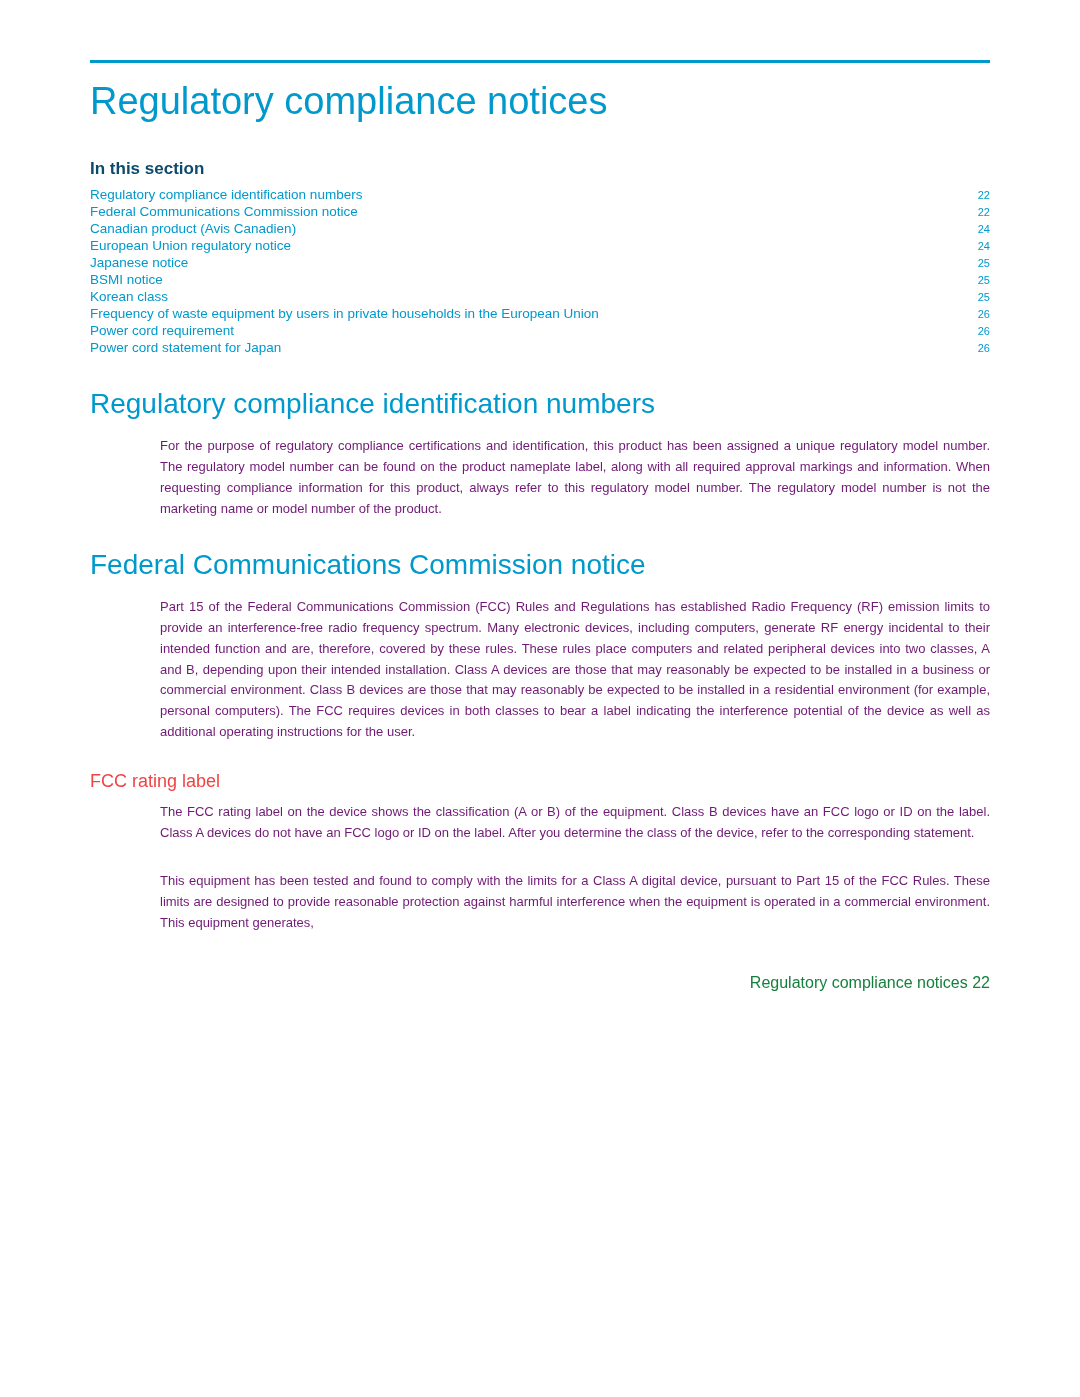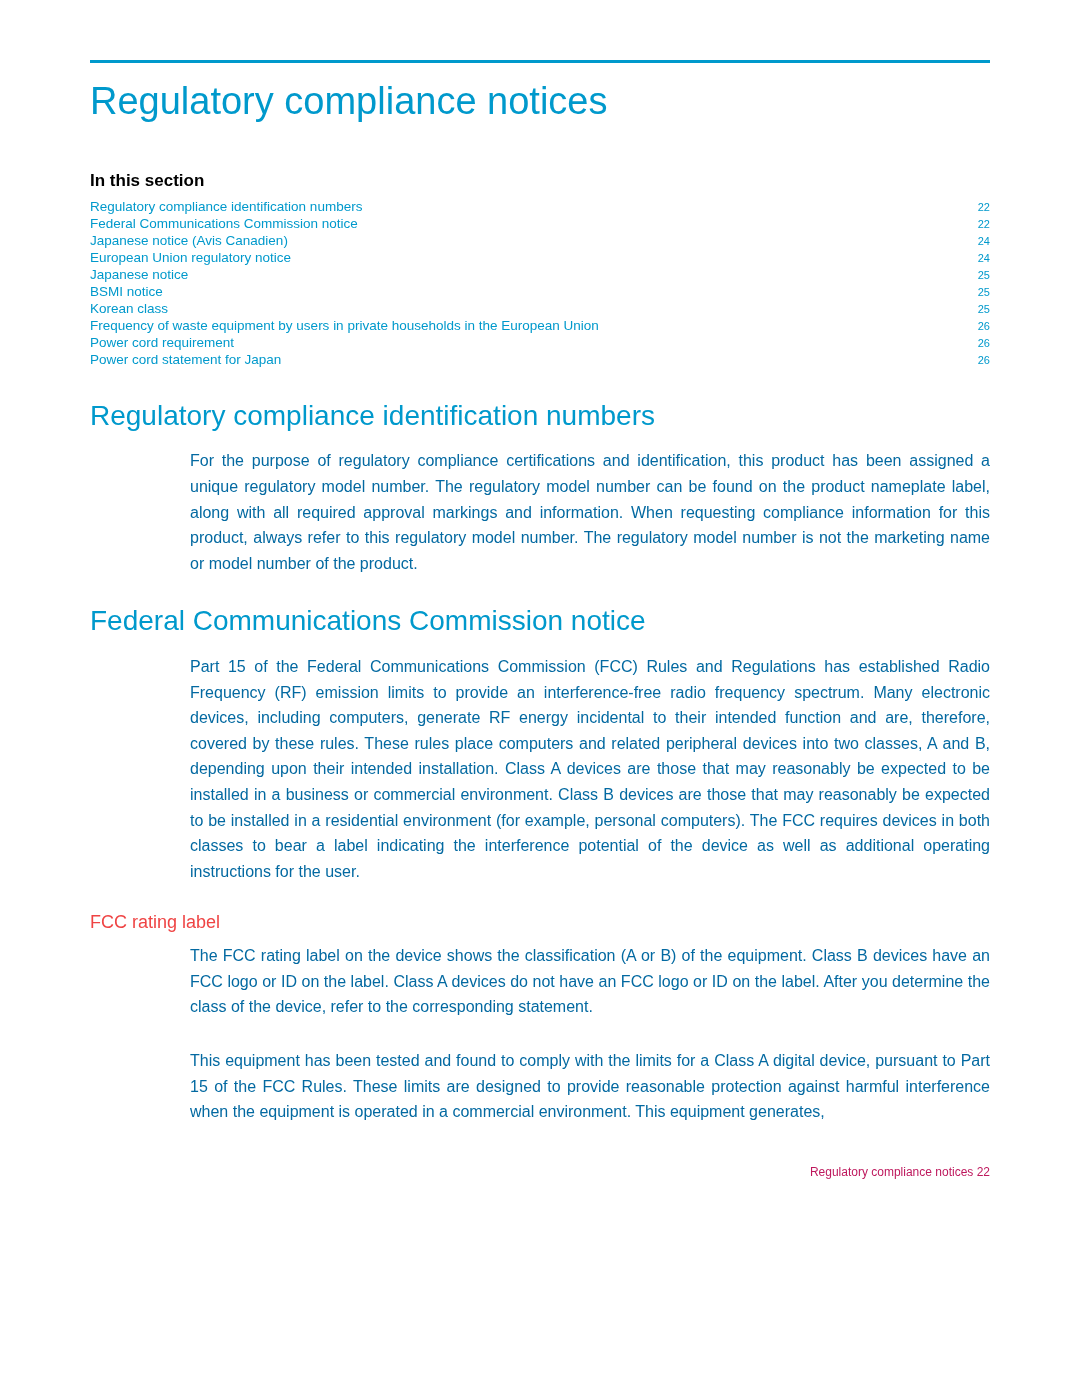--- a/index.html
+++ b/index.html
@@ -16,66 +16,66 @@
 
     .page-top-border {
       border-top: 3px solid #0099cc;
       margin-bottom: 18px;
     }
 
     .page-title {
       font-size: 38px;
       font-weight: 300;
       color: #0099cc;
-      margin-bottom: 48px;
+      margin-bottom: 36px;
       line-height: 1.1;
     }
 
     .in-this-section-label {
       font-size: 17px;
       font-weight: bold;
-      color: #000000;
+      color: #0c4a6e;
       margin-bottom: 8px;
     }
 
     .section-heading {
       font-size: 28px;
       font-weight: 300;
       color: #0099cc;
       margin-bottom: 16px;
       line-height: 1.2;
     }
 
     .subsection-heading {
       font-size: 18px;
       font-weight: 400;
       color: #ef4444;
       margin-bottom: 10px;
       margin-top: 24px;
     }
 
     .body-text {
-      font-size: 16px;
+      font-size: 13px;
       line-height: 1.6;
-      color: #0369a1;
-      margin-left: 100px;
+      color: #701a75;
+      margin-left: 70px;
       margin-bottom: 20px;
       text-align: justify;
     }
 
     .section-block {
       margin-bottom: 28px;
     }
 
     .footer {
       position: relative;
       margin-top: 40px;
       text-align: right;
-      font-size: 12px;
-      color: #be185d;
+      font-size: 16px;
+      color: #15803d;
       border-top: none;
     }
 
     .toc-list {
       margin-bottom: 32px;
     }
 
     .toc-item {
       display: flex;
       align-items: baseline;
@@ -124,21 +124,21 @@
         <span class="toc-item-label">Regulatory compliance identification numbers</span>
         <span class="toc-item-dots"></span>
         <span class="toc-item-page">22</span>
       </div>
       <div class="toc-item">
         <span class="toc-item-label">Federal Communications Commission notice </span>
         <span class="toc-item-dots"></span>
         <span class="toc-item-page">22</span>
       </div>
       <div class="toc-item">
-        <span class="toc-item-label">Japanese notice (Avis Canadien) </span>
+        <span class="toc-item-label">Canadian product (Avis Canadien) </span>
         <span class="toc-item-dots"></span>
         <span class="toc-item-page">24</span>
       </div>
       <div class="toc-item">
         <span class="toc-item-label">European Union regulatory notice </span>
         <span class="toc-item-dots"></span>
         <span class="toc-item-page">24</span>
       </div>
       <div class="toc-item">
         <span class="toc-item-label">Japanese notice </span>

